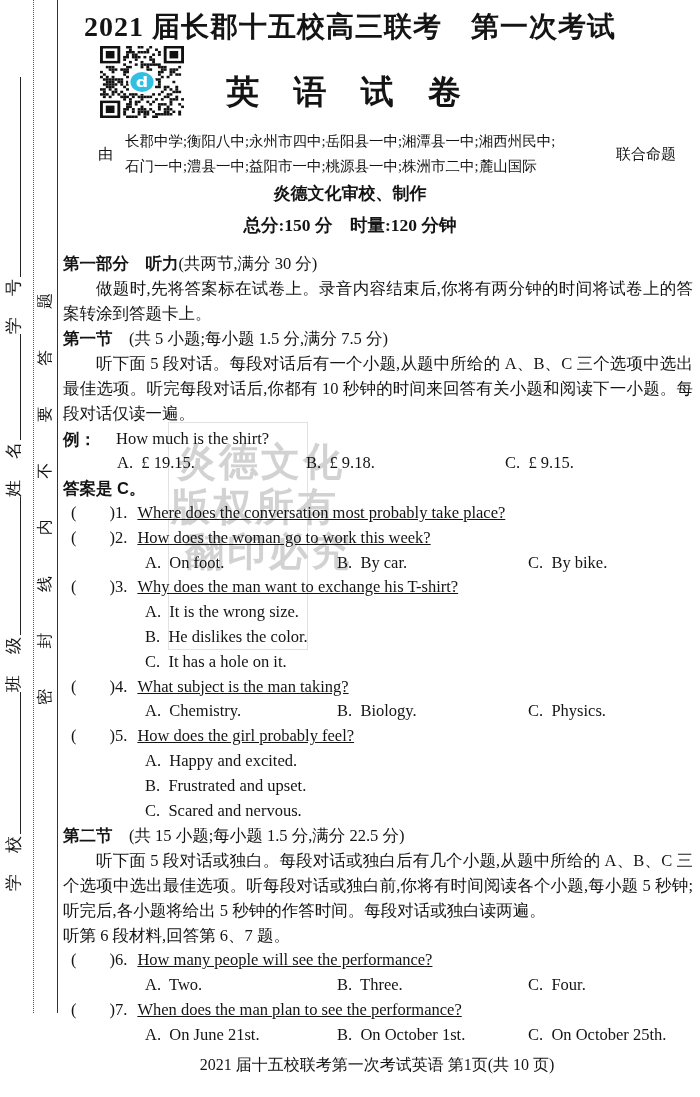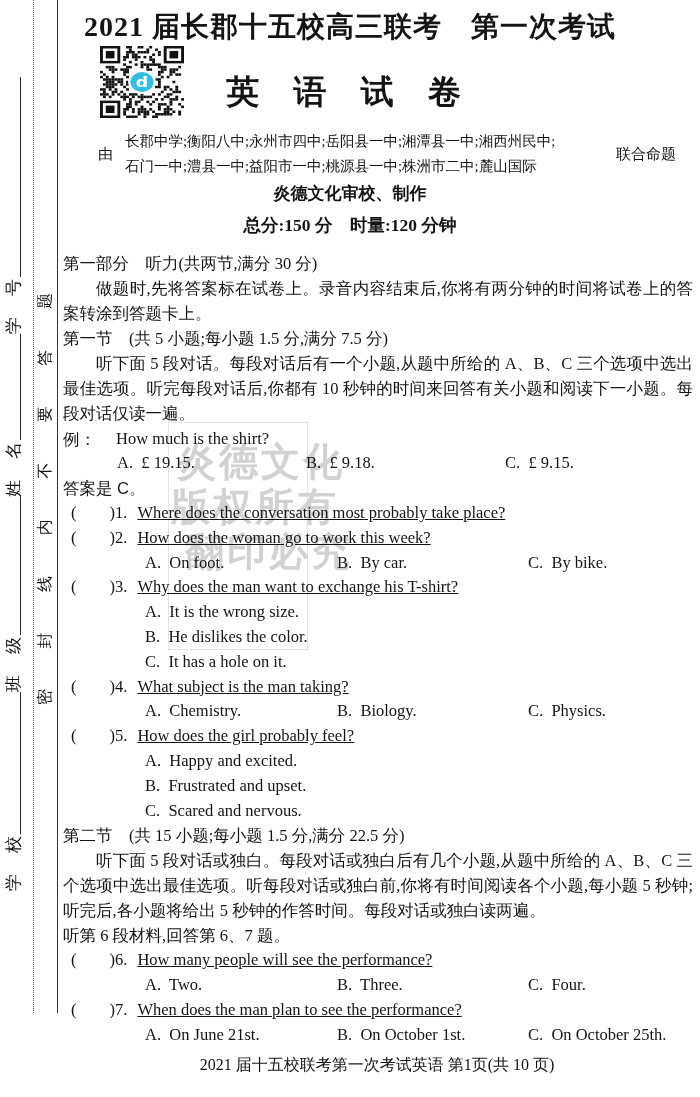--- a/index.html
+++ b/index.html
@@ -48,21 +48,21 @@
   .schools { flex:1; font-size:14.5px; line-height:25px; }
   .joint { font-size:15px; margin-left:8px; white-space:nowrap; }
   .producer { position:absolute; top:182px; left:0; width:100%; text-align:center;
     font-size:17px; font-weight:bold; z-index:2;
     font-family:"Liberation Sans","DejaVu Sans",sans-serif; }
   .score-line { position:absolute; top:213px; left:0; width:100%; text-align:center;
     font-size:17.5px; font-weight:bold; z-index:2; }
   
   .content { position:absolute; left:63px; top:251px; width:630px;
     font-size:16.5px; line-height:24.8px; z-index:2; }
-  .sans-bold { font-family:"Liberation Sans","DejaVu Sans",sans-serif; font-weight:normal; }
+  .sans-bold { font-family:"Liberation Sans","DejaVu Sans",sans-serif; font-weight:bold; }
   .para { margin:0; text-indent:33px; text-align:justify; }
   .flush { margin:0; text-align:justify; }
   .q-line { display:flex; }
   .q-prefix { white-space:pre; margin-left:8px; }
   .q-text { margin-left:10px;text-decoration:underline; }
   .opt-row { display:grid; grid-template-columns:192px 191px auto; margin-left:82px; }
   .ex-opts { grid-template-columns:189px 199px auto; margin-left:54px; }
   .opt { white-space:pre-wrap; }
   .opt-stack { margin-left:82px; white-space:pre-wrap; }
   .ex-line { display:flex; }

